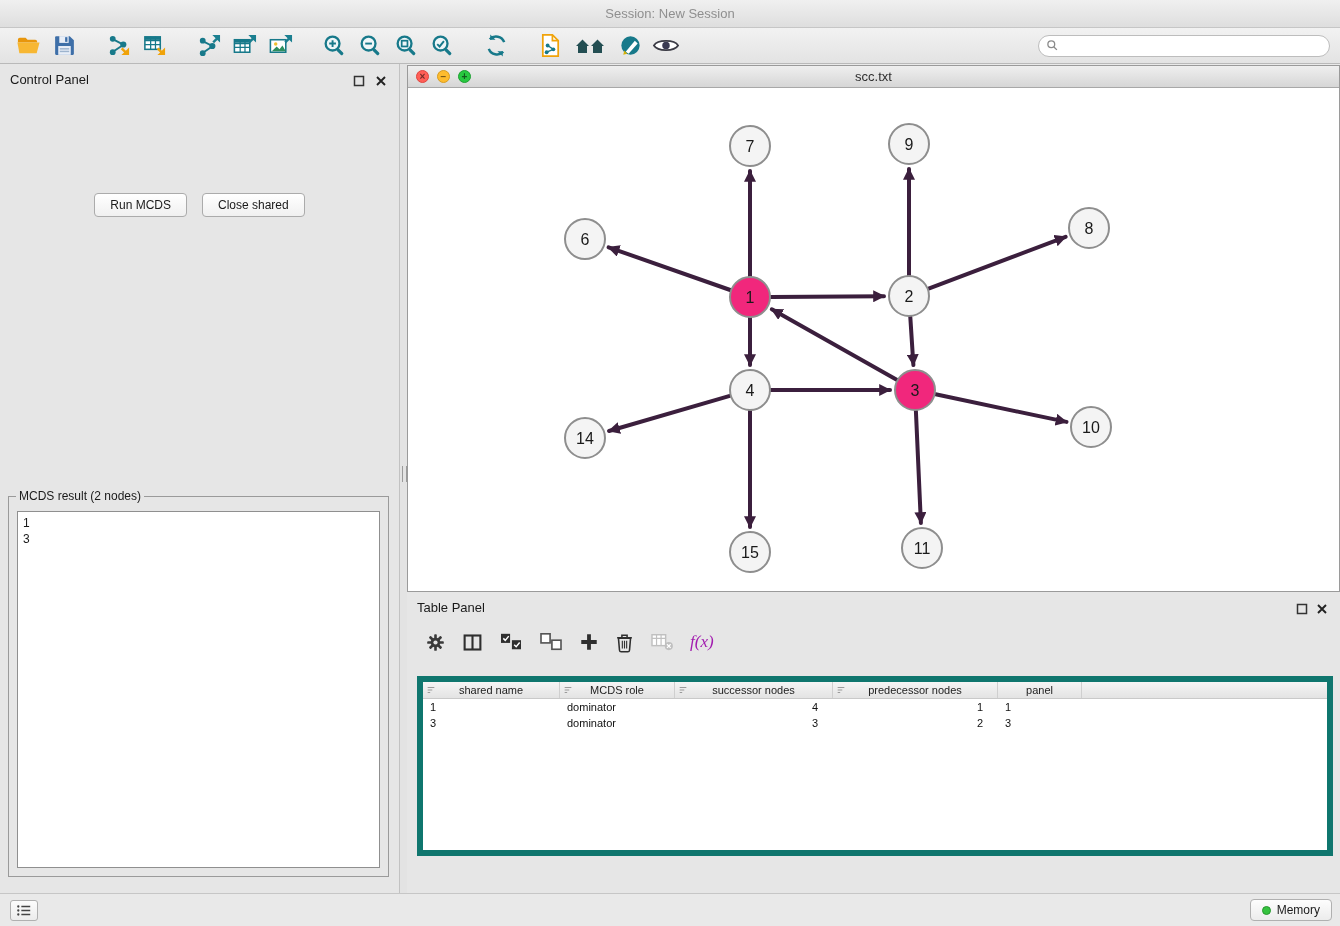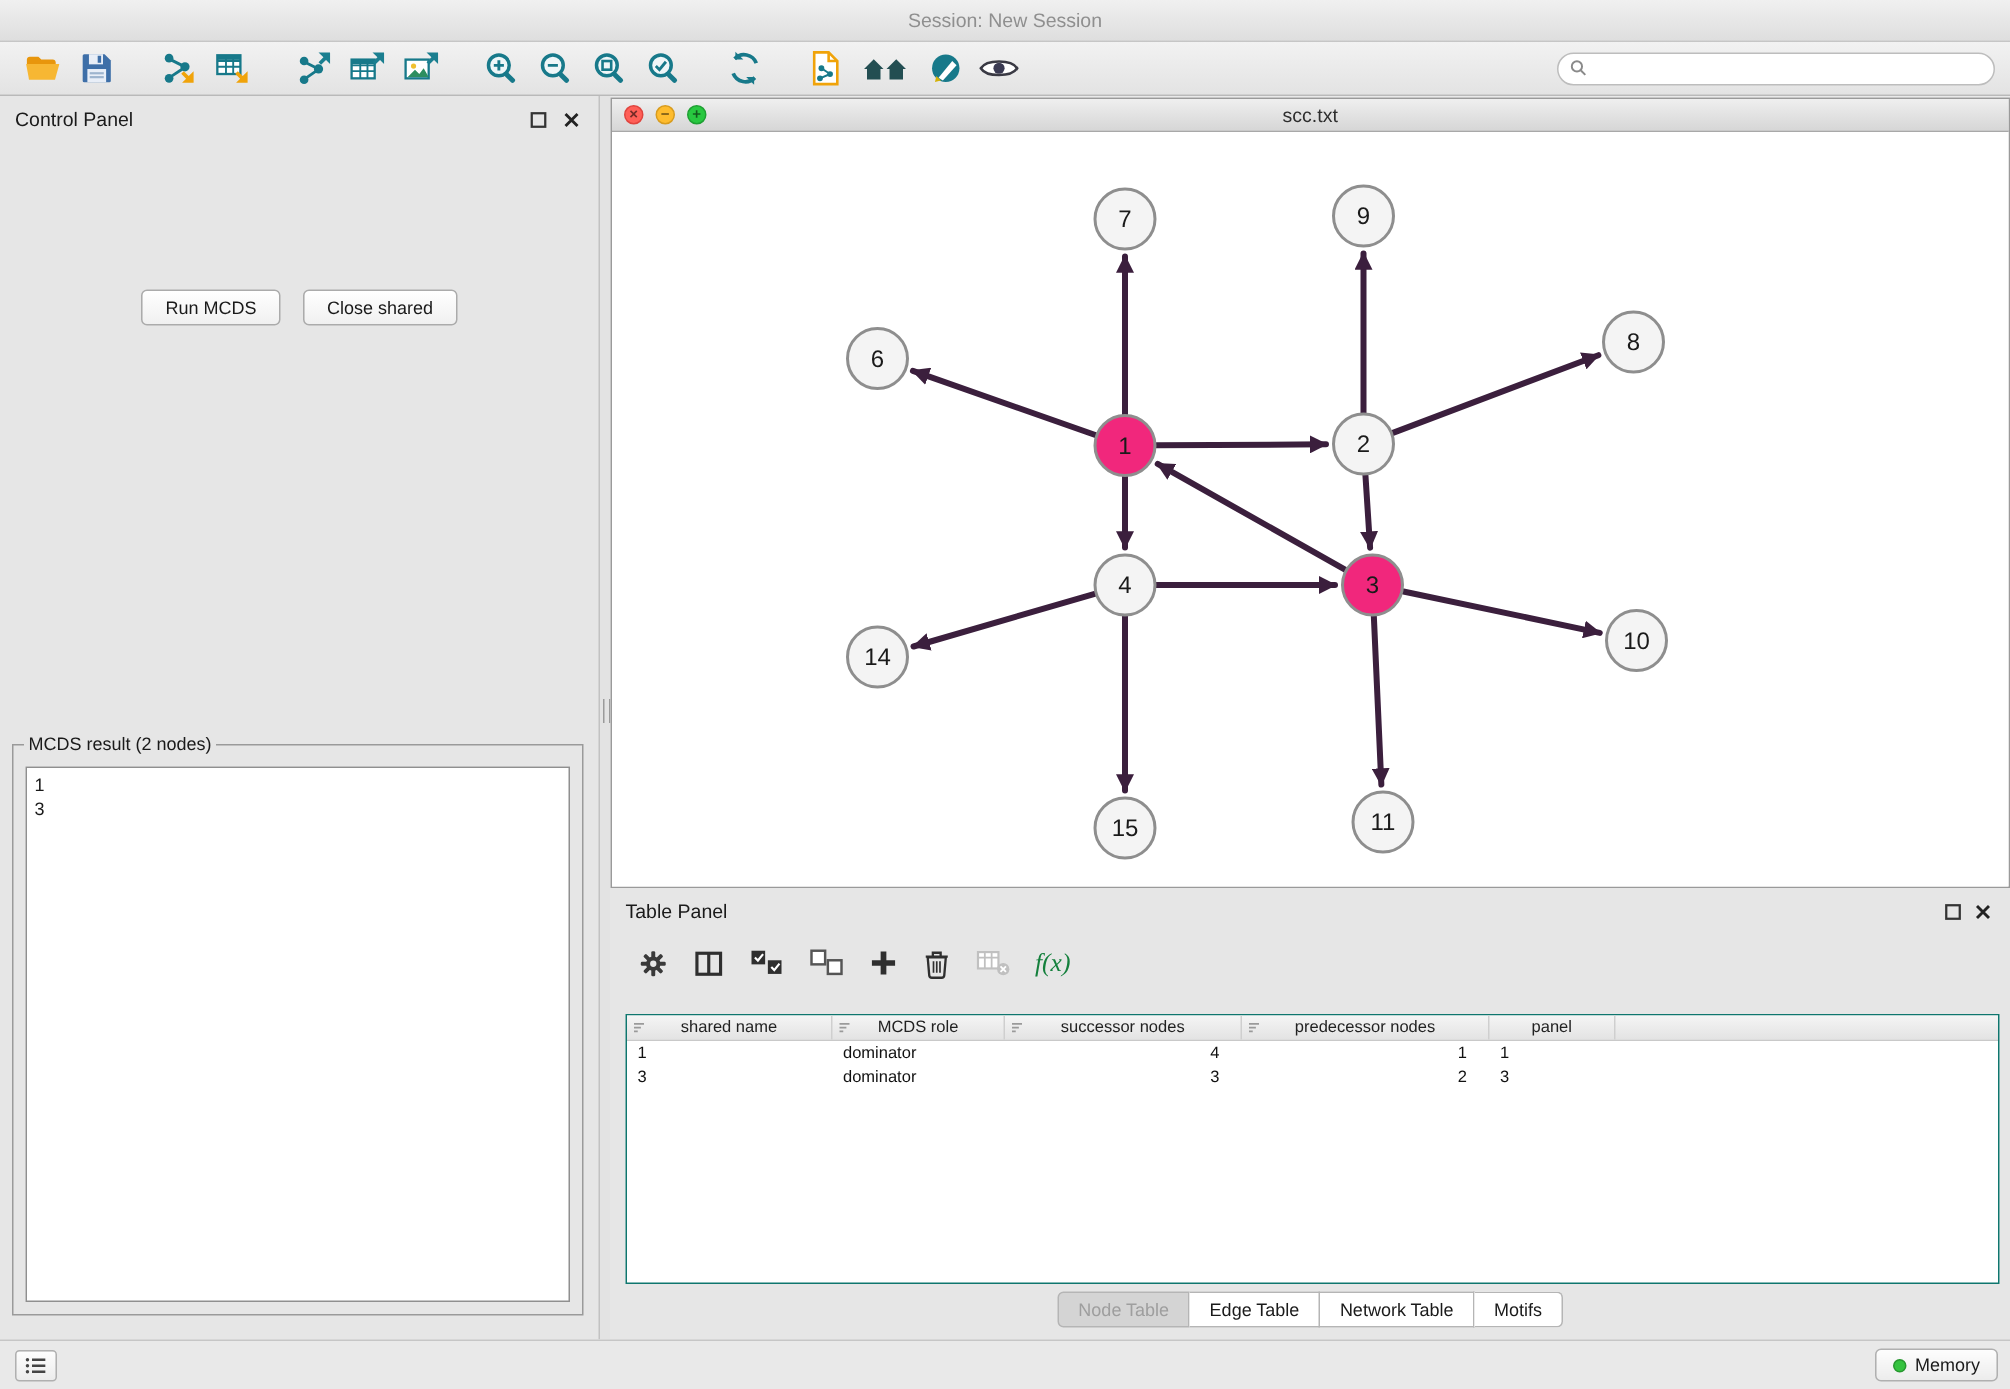--- a/index.html
+++ b/index.html
@@ -98,22 +98,22 @@
   .h-handle {
     position:absolute; left:460px; bottom:-4px; width:16px; height:3px;
     border-top:1px solid #9a9a9a; border-bottom:1px solid #9a9a9a;
   }
   
   .table-panel { position:absolute; top:592px; left:407px; width:933px; height:301px; background:#e6e6e6; }
   .tp-header { position:relative; height:28px; }
   .tp-title { position:absolute; left:10px; top:8px; font-size:13px; }
   .tp-toolbar { position:absolute; top:32px; left:18px; height:36px; display:flex; align-items:center; gap:16px; }
   .tp-toolbar .tico { display:flex; align-items:center; justify-content:center; cursor:default; }
-  .fx-label { font-family:"Liberation Serif", serif; font-style:italic; font-size:17px; color:#15803d; }
-  .tp-table { position:absolute; top:84px; left:10px; right:7px; height:180px; background:#fff; border:1px solid #0f766e; }
+  .fx-label { font-family:"Liberation Serif", serif; font-style:italic; font-size:17px; color:#a21caf; }
+  .tp-table { position:absolute; top:84px; left:10px; right:7px; height:180px; background:#fff; border:6px solid #0f766e; }
   .thead { display:flex; height:17px; background:linear-gradient(#f5f5f5,#e3e3e3); border-bottom:1px solid #c9c9c9; }
   .th { position:relative; border-right:1px solid #cfcfcf; font-size:11px; color:#222; }
   .th .sort { position:absolute; left:3px; top:3px; }
   .th .lbl { display:block; text-align:center; line-height:16px; }
   .c0 { width:137px; } .c1 { width:115px; } .c2 { width:158px; } .c3 { width:165px; } .c4 { width:84px; } .cf { flex:1; border-right:none; }
   .trow { display:flex; height:16px; font-size:11px; color:#111; }
   .td { border-right:1px solid transparent; line-height:16px; padding:0 7px; white-space:nowrap; overflow:hidden; }
   .td.num { text-align:right; padding-right:14px; }
   .tp-tabs { position:absolute; bottom:8px; left:0; width:100%; display:flex; justify-content:center; }
   
@@ -471,26 +471,20 @@
       <div class="td c4">1</div>
     </div>
     <div class="trow">
       <div class="td c0">3</div>
       <div class="td c1">dominator</div>
       <div class="td c2 num">3</div>
       <div class="td c3 num">2</div>
       <div class="td c4">3</div>
     </div>
   </div>
-  <div class="tp-tabs">
-    <span class="seg-tab active">Node Table</span>
-    <span class="seg-tab">Edge Table</span>
-    <span class="seg-tab">Network Table</span>
-    <span class="seg-tab">Motifs</span>
-  </div>
 </div>
 
 <div class="statusbar">
   <div class="sb-left-btn">
     <svg viewBox="0 0 18 14" style="width:16px;height:13px">
         <path d="M6 2.5h10M6 7h10M6 11.5h10" stroke="#444" stroke-width="1.7"></path>
         <circle cx="2.6" cy="2.5" r="1.3" fill="#444"></circle>
         <circle cx="2.6" cy="7" r="1.3" fill="#444"></circle>
         <circle cx="2.6" cy="11.5" r="1.3" fill="#444"></circle>
       </svg>

